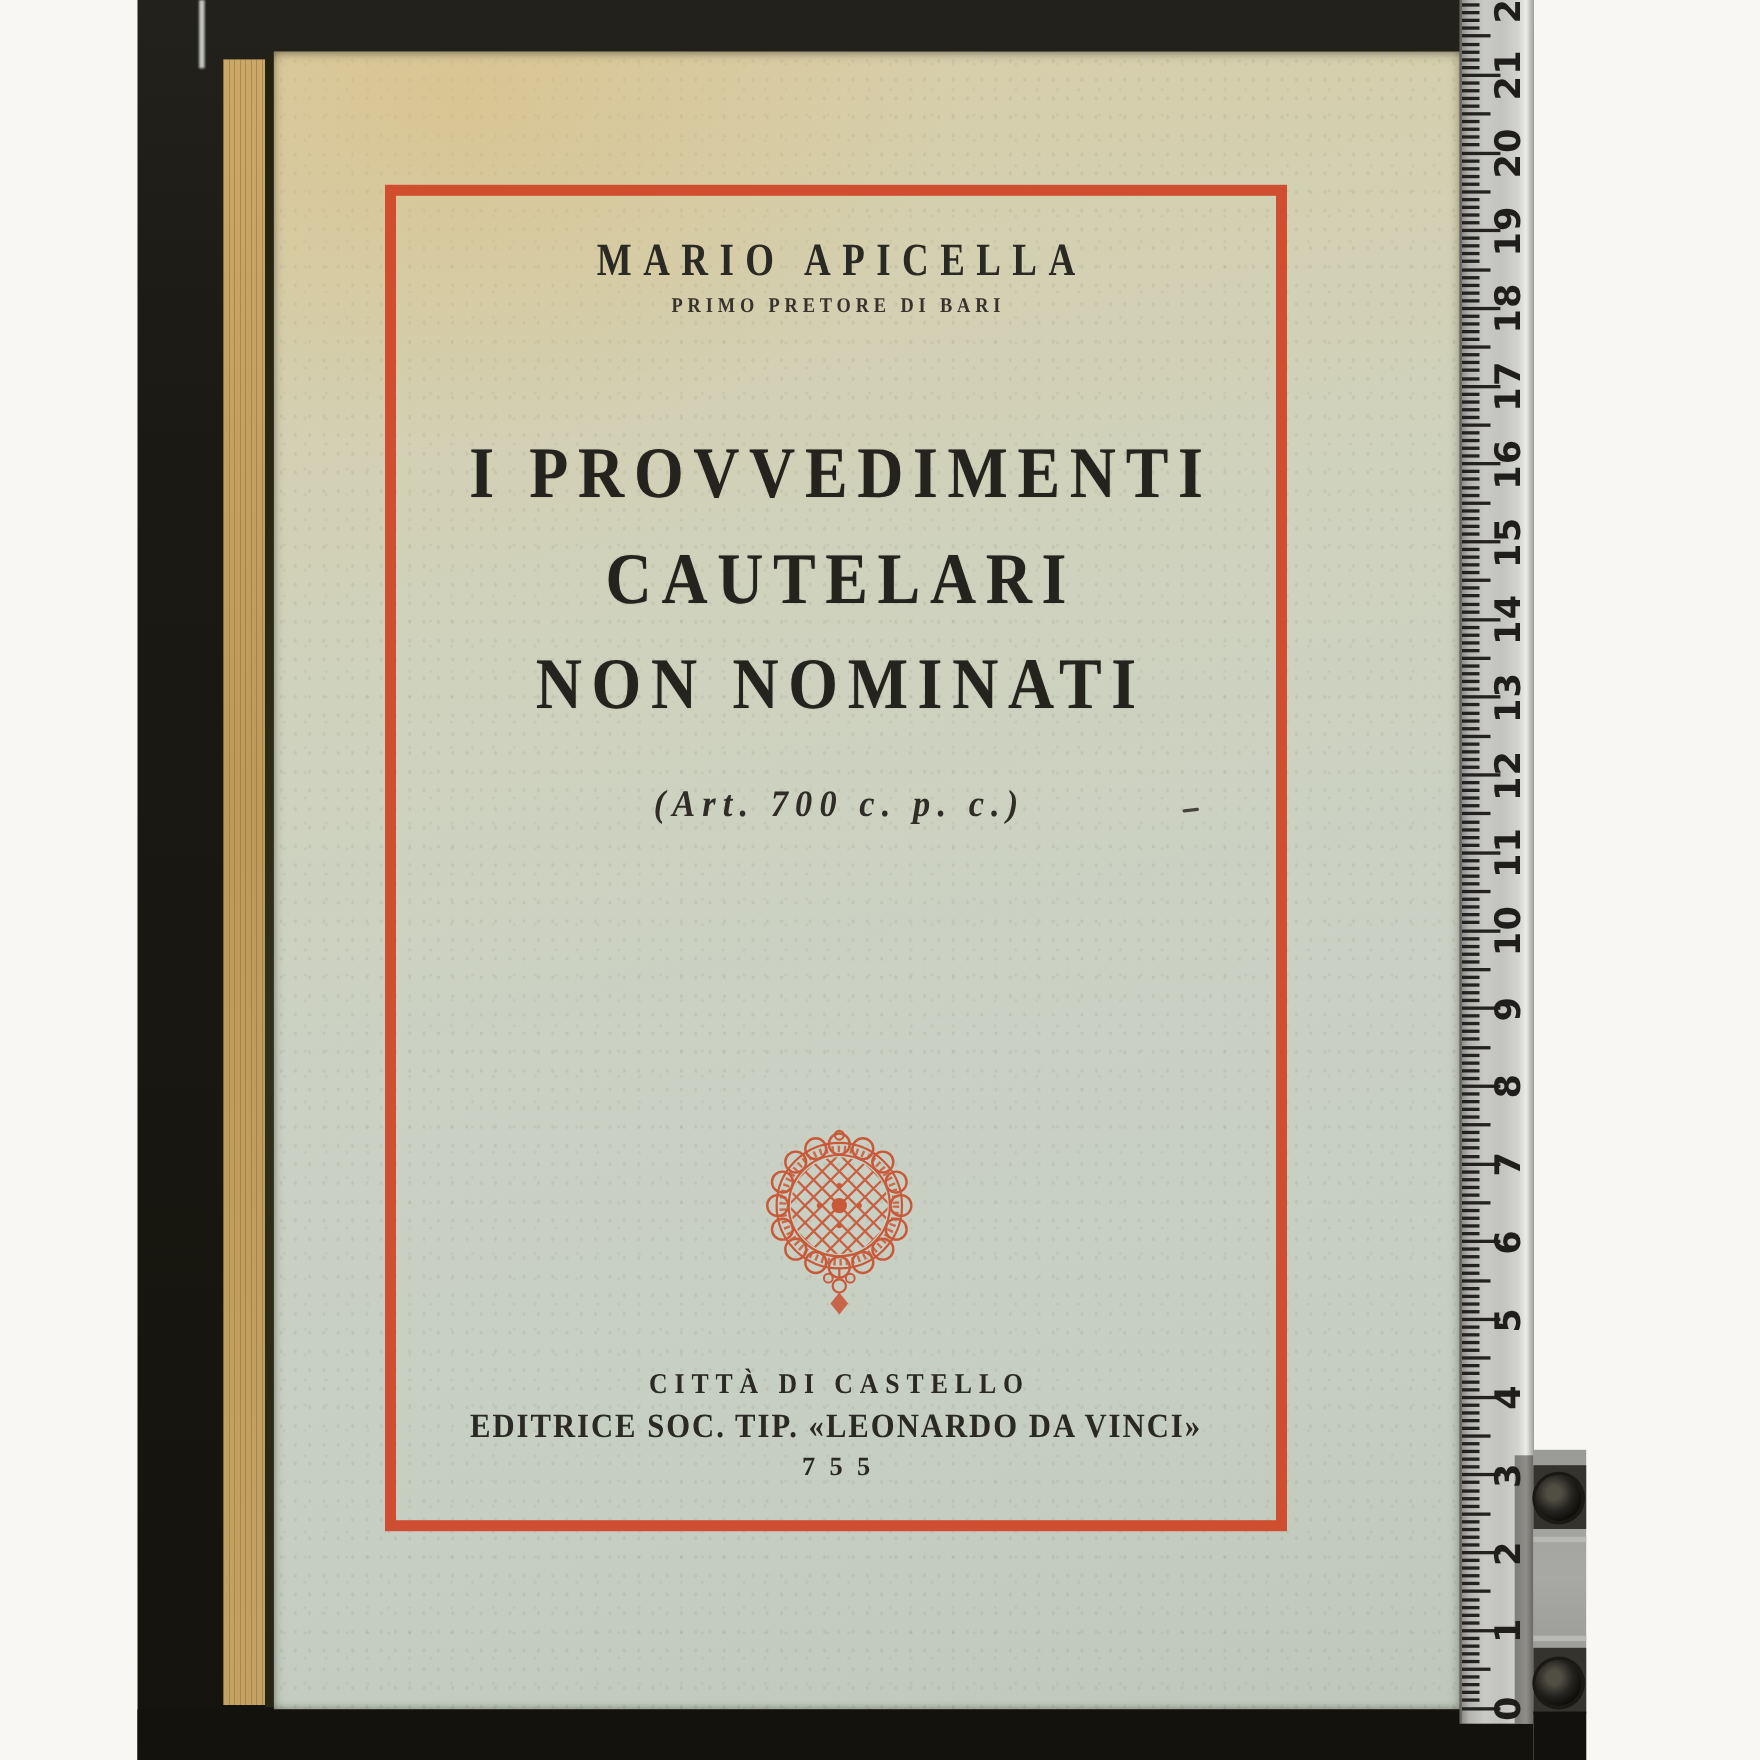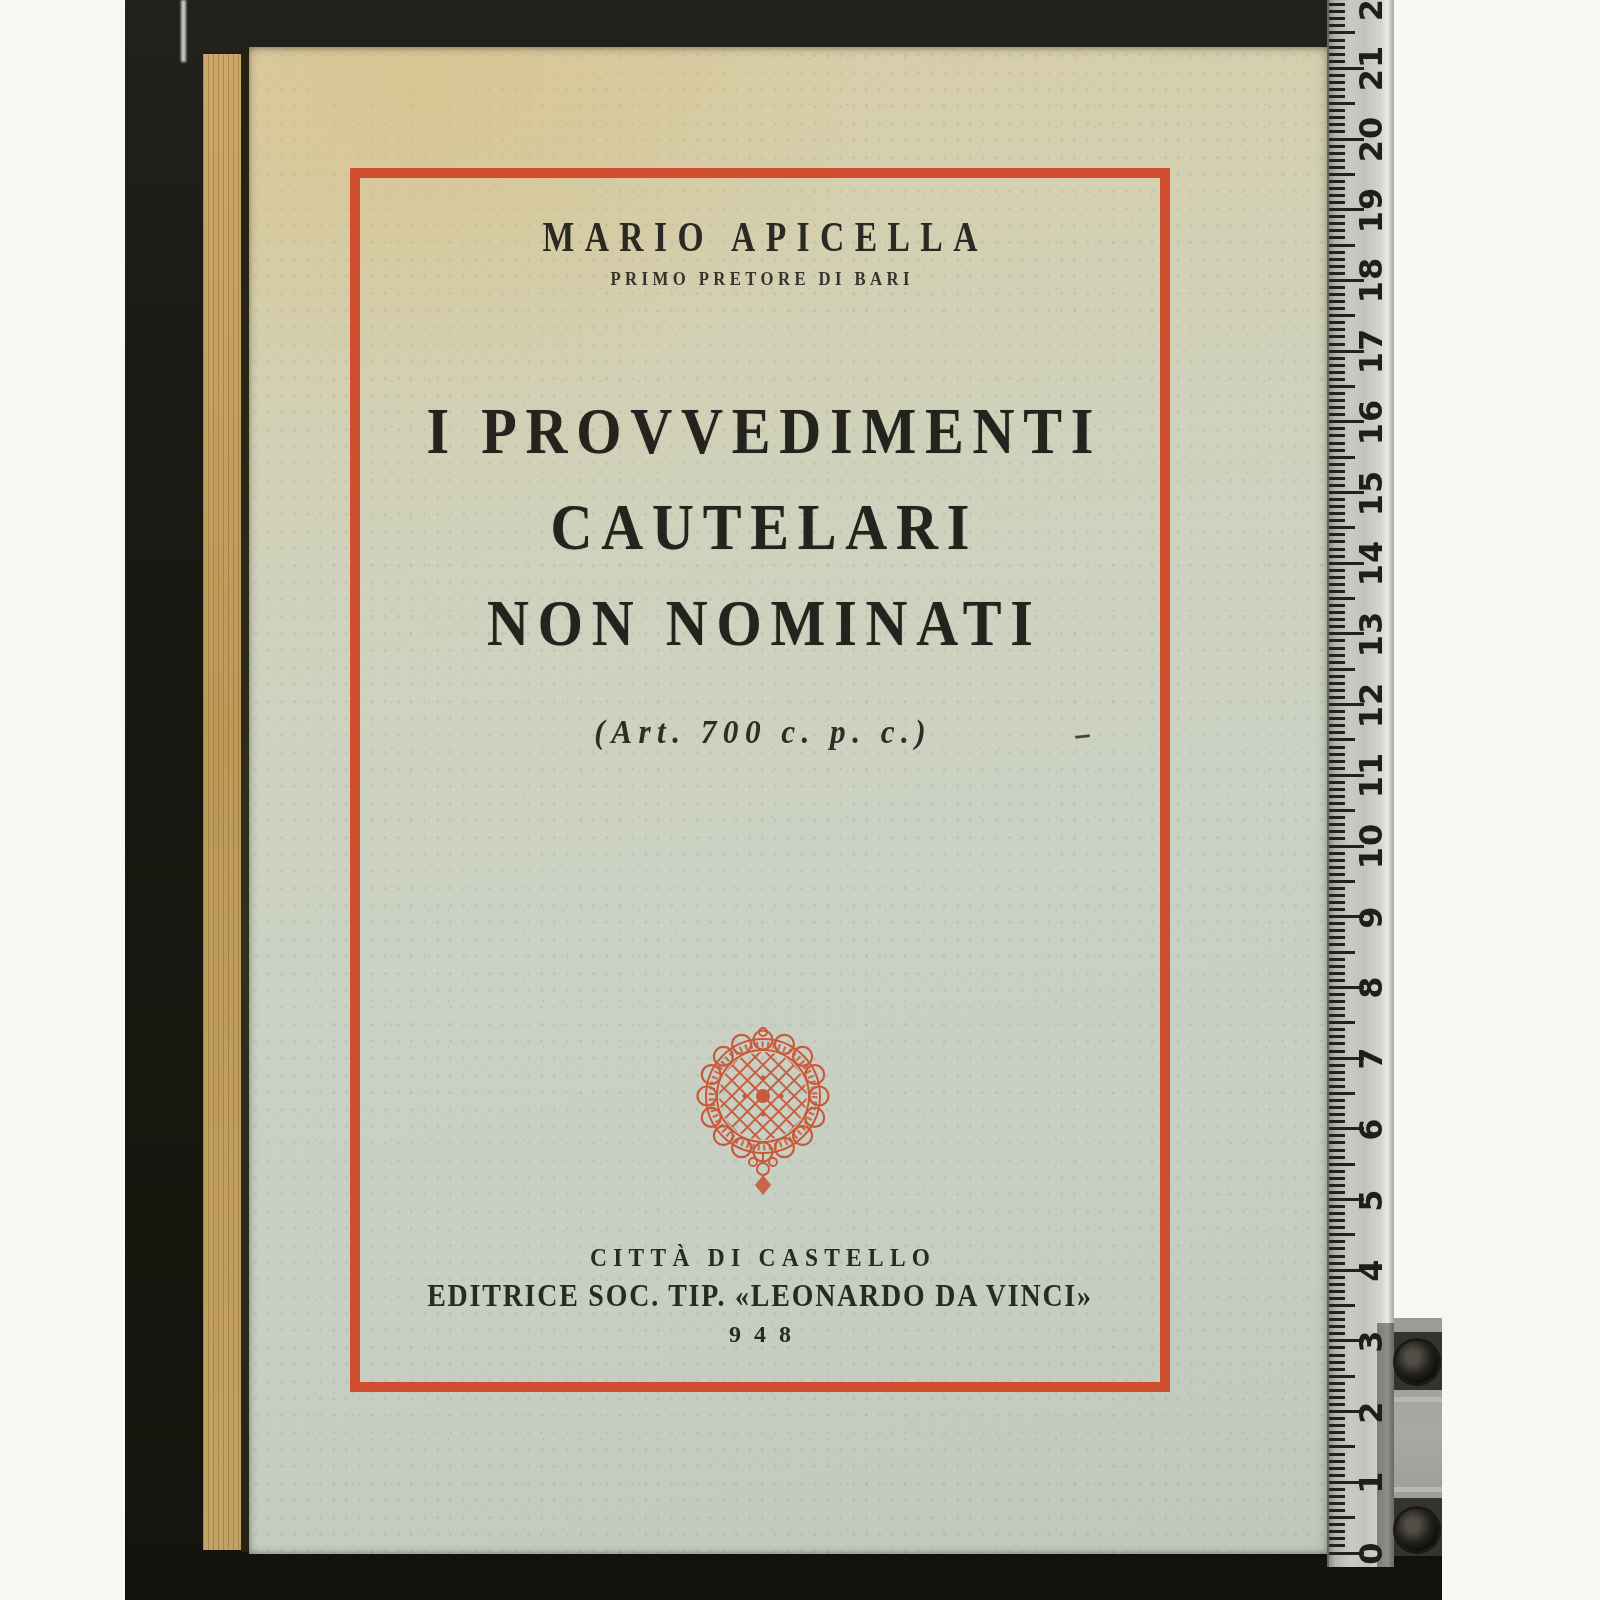--- a/index.html
+++ b/index.html
@@ -118,21 +118,21 @@
     <div class="author">MARIO APICELLA</div>
     <div class="role">PRIMO PRETORE DI BARI</div>
     <div class="title">
       <span style="display:block">I PROVVEDIMENTI</span>
       <span style="display:block">CAUTELARI</span>
       <span style="display:block">NON NOMINATI</span>
     </div>
     <div class="artref">(Art. 700 c. p. c.)</div>
     <div class="city">CITTÀ DI CASTELLO</div>
     <div class="publisher">EDITRICE SOC. TIP. «LEONARDO DA VINCI»</div>
-    <div class="year">948</div>
+    <div class="year">755</div>
   </div>
 
   <div class="speck"></div>
 
   <svg class="emblem" viewBox="0 0 132 178">
     <defs>
         <clipPath id="innerClip">
           <circle cx="66" cy="74" r="44"></circle>
         </clipPath>
       </defs>

